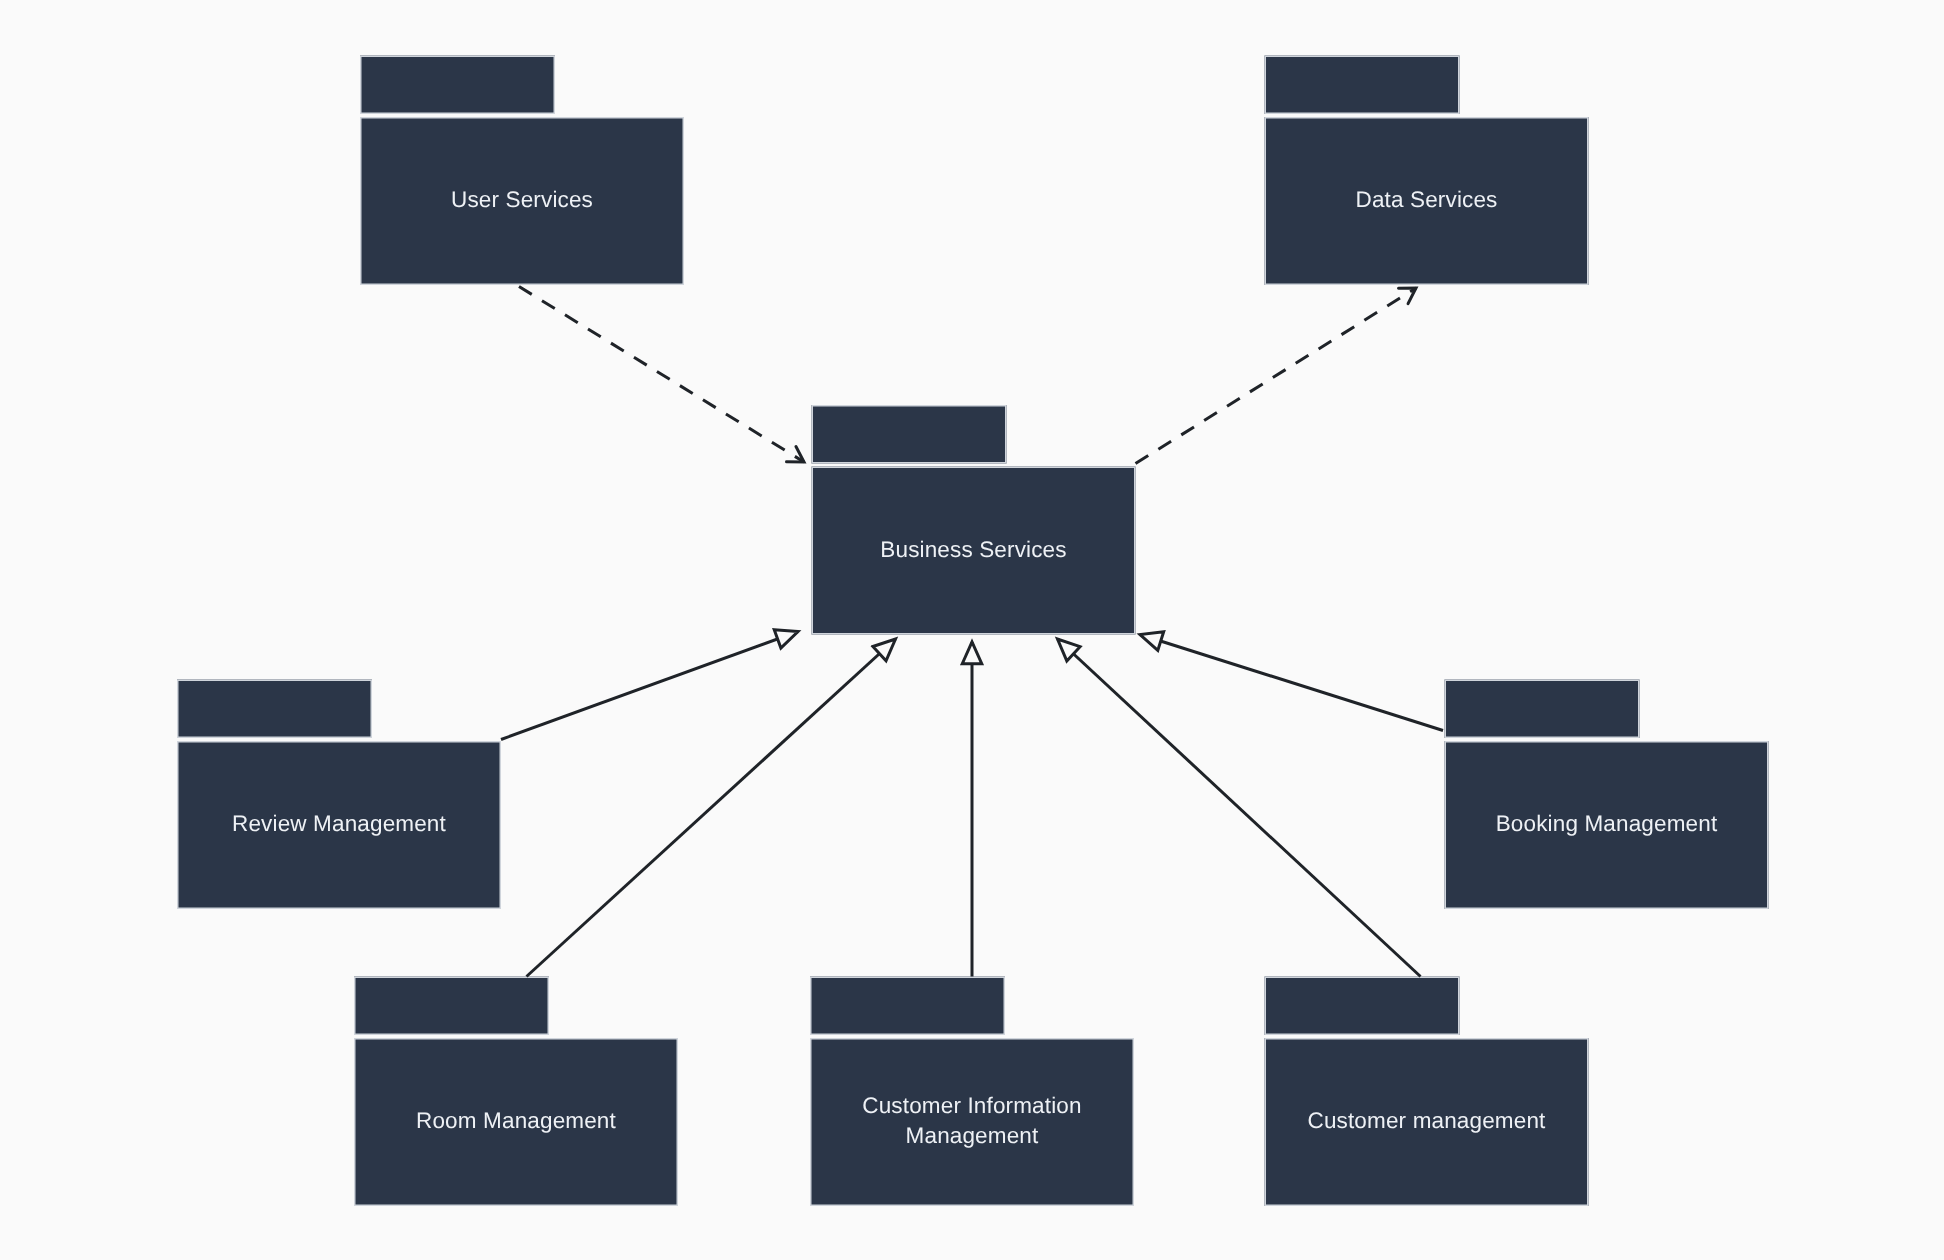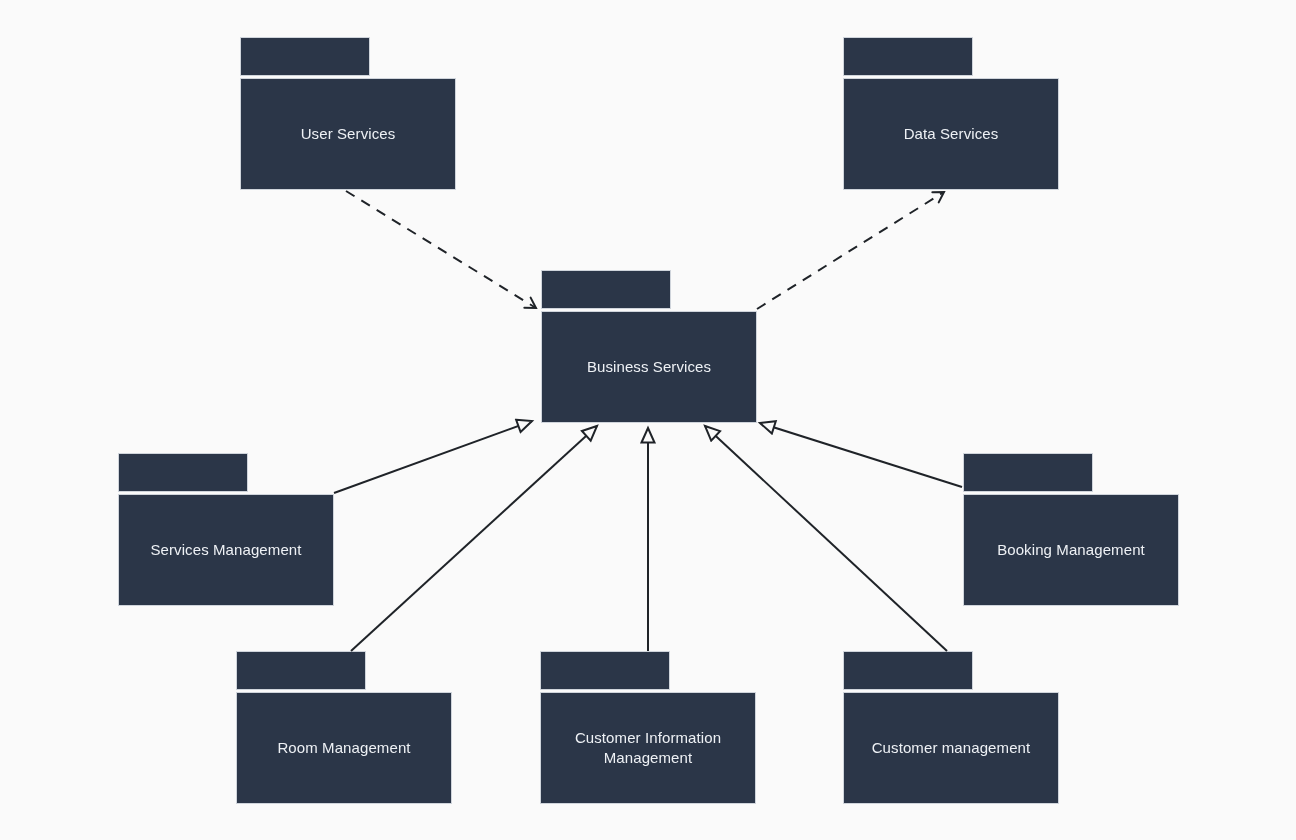--- a/index.html
+++ b/index.html
@@ -96,21 +96,21 @@
   <div class="package" style="left:541px; top:270px;">
     <div class="pkg-tab"></div>
     <div class="pkg-body">
       <span class="pkg-label">Business Services</span>
     </div>
   </div>
 
   <div class="package" style="left:118px; top:453px;">
     <div class="pkg-tab"></div>
     <div class="pkg-body">
-      <span class="pkg-label">Services Management</span>
+      <span class="pkg-label">Review Management</span>
     </div>
   </div>
 
   <div class="package" style="left:963px; top:453px;">
     <div class="pkg-tab"></div>
     <div class="pkg-body">
       <span class="pkg-label">Booking Management</span>
     </div>
   </div>
 

